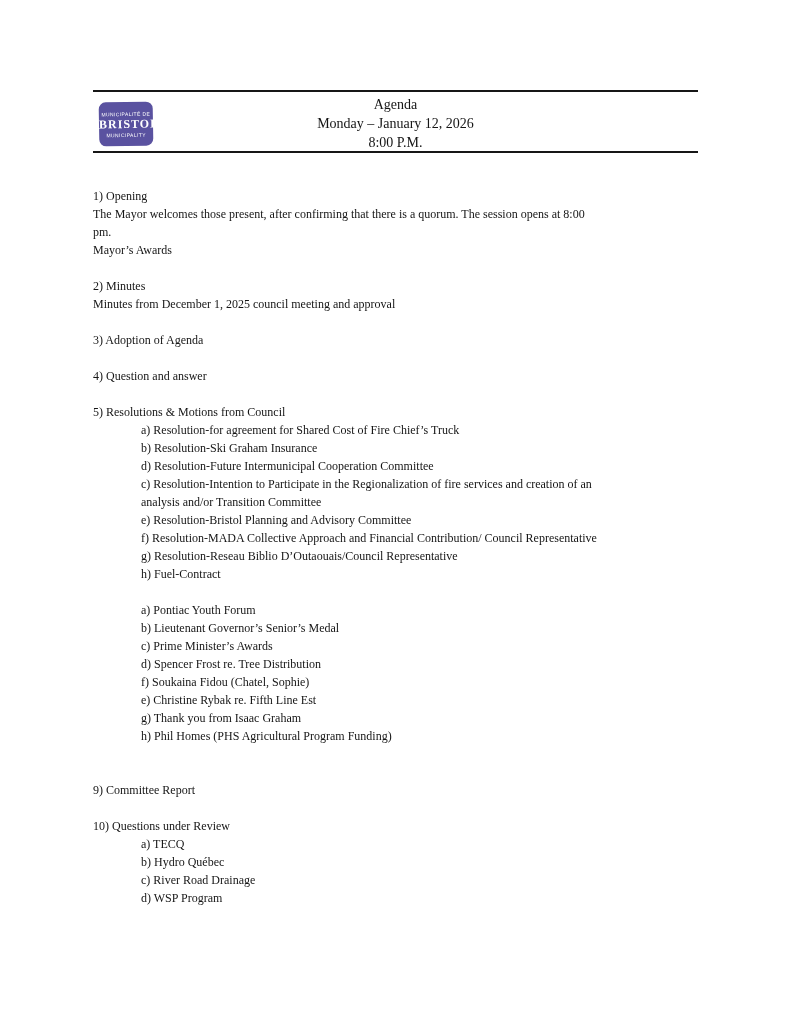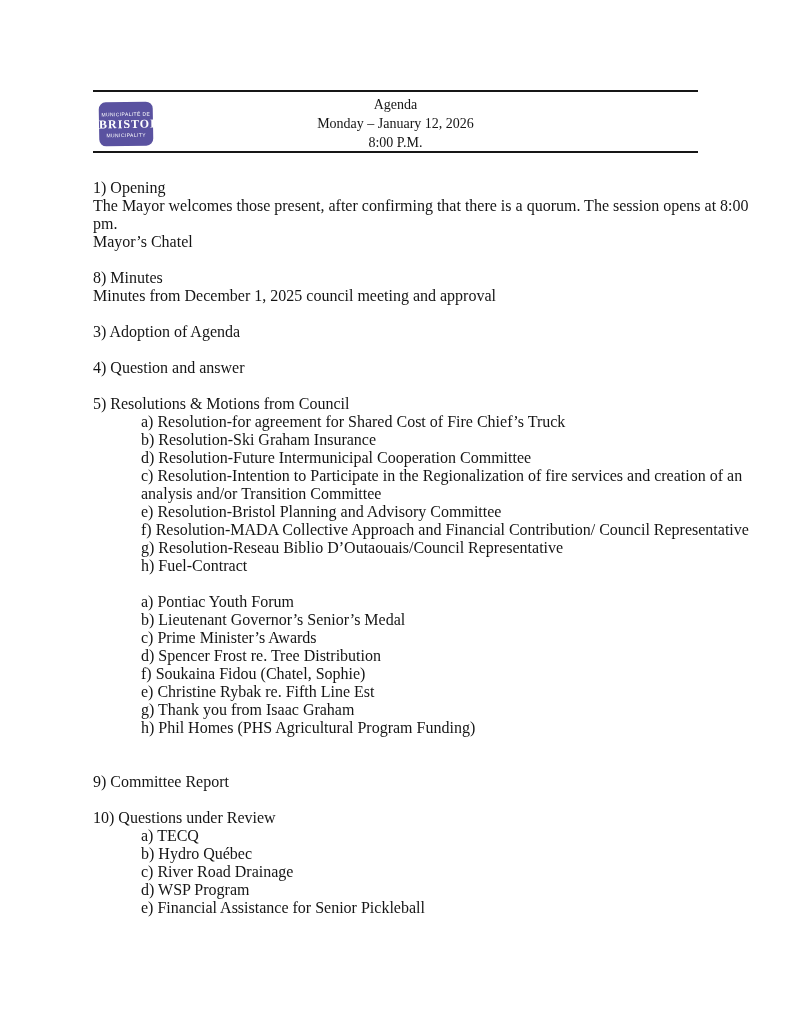--- a/index.html
+++ b/index.html
@@ -61,22 +61,22 @@
   }
   .logo-big {
     font-family: "Liberation Serif", serif;
     font-weight: bold;
     font-size: 12px;
     letter-spacing: 1px;
     line-height: 13px;
     white-space: nowrap;
   }
   .body {
-    margin-top: 26px;
-    font-size: 16px;
+    margin-top: 34px;
+    font-size: 12px;
     line-height: 18px;
   }
   .section { margin-top: 18px; }
   .section:first-child { margin-top: 0; }
   .section.extra-gap { margin-top: 36px; }
   .line { white-space: nowrap; }
   .sub { margin-left: 48px; }
 </style>
 </head>
 <body>
@@ -95,24 +95,24 @@
         <div>Monday – January 12, 2026</div>
         <div>8:00 P.M.</div>
       </div>
     </div>
 
     <div class="body">
         <section class="section">
           <div class="line">1) Opening</div>
           <div class="line">The Mayor welcomes those present, after confirming that there is a quorum. The session opens at 8:00</div>
           <div class="line">pm.</div>
-          <div class="line">Mayor’s Chatel</div>
+          <div class="line">Mayor’s Awards</div>
         </section>
         <section class="section">
-          <div class="line">8) Minutes</div>
+          <div class="line">2) Minutes</div>
           <div class="line">Minutes from December 1, 2025 council meeting and approval</div>
         </section>
         <section class="section">
           <div class="line">3) Adoption of Agenda</div>
         </section>
         <section class="section">
           <div class="line">4) Question and answer</div>
         </section>
         <section class="section">
           <div class="line">5) Resolutions &amp; Motions from Council</div>
@@ -178,20 +178,17 @@
           </div>
           <div class="sub">
             <div class="line">b) Hydro Québec</div>
           </div>
           <div class="sub">
             <div class="line">c) River Road Drainage</div>
           </div>
           <div class="sub">
             <div class="line">d) WSP Program</div>
           </div>
-          <div class="sub">
-            <div class="line">e) Financial Assistance for Senior Pickleball</div>
-          </div>
         </section>
       </div>
 
   </div>
 </div>
 
 </body></html>

